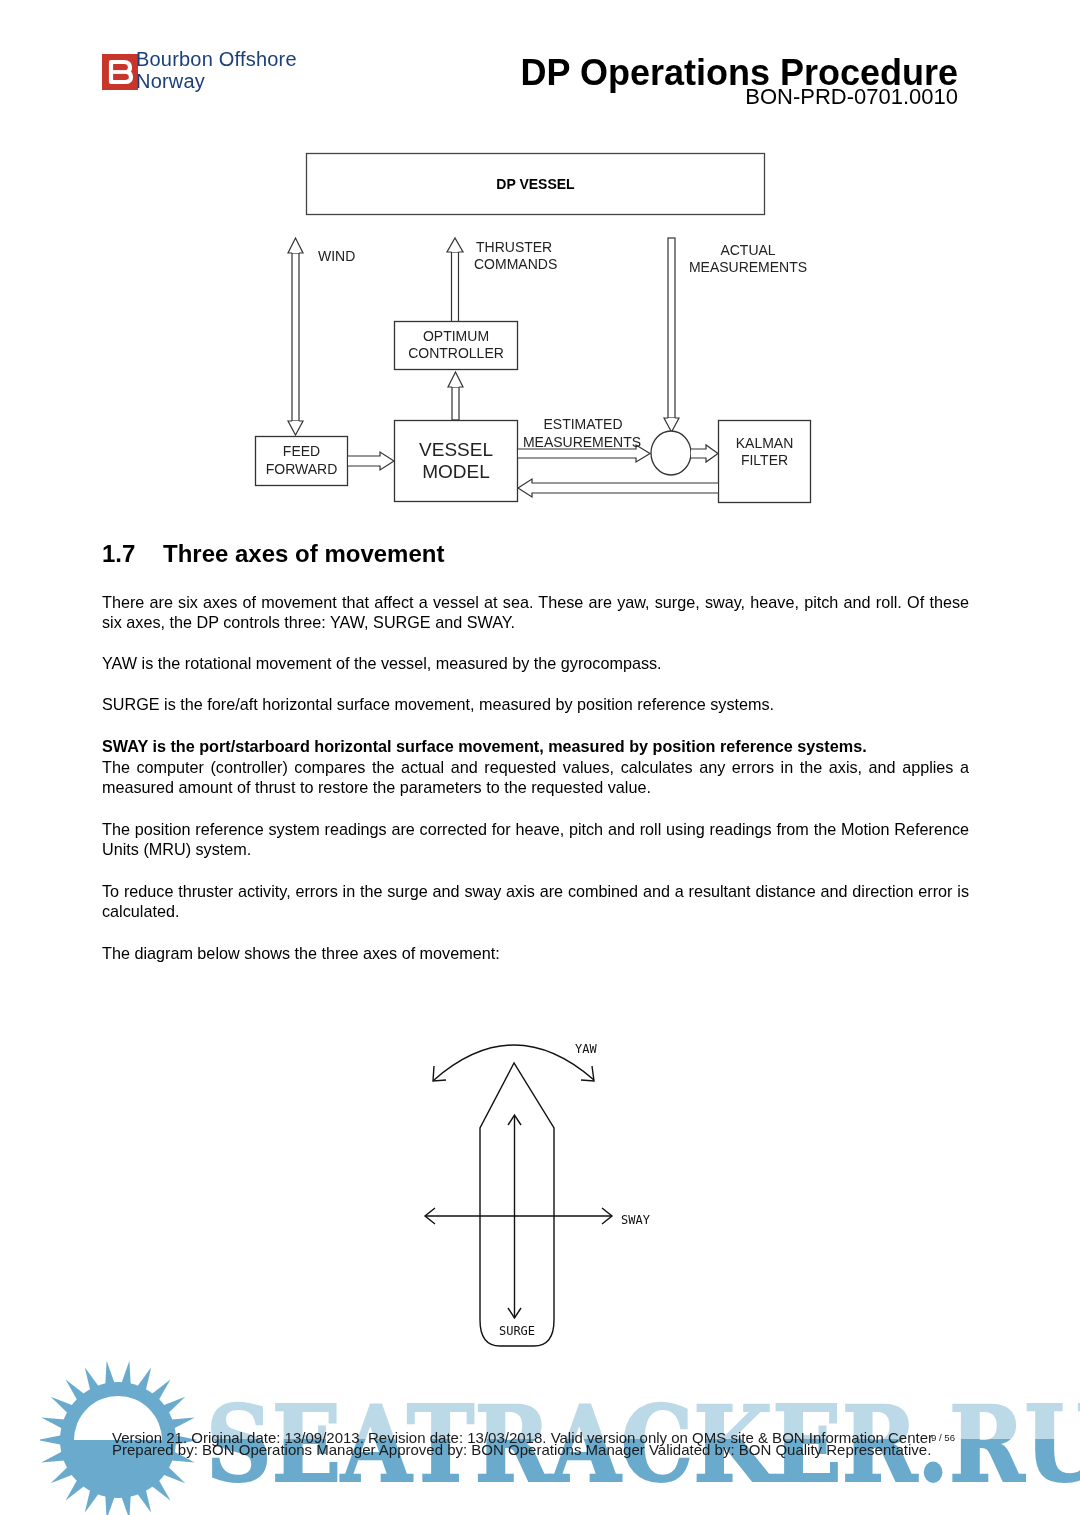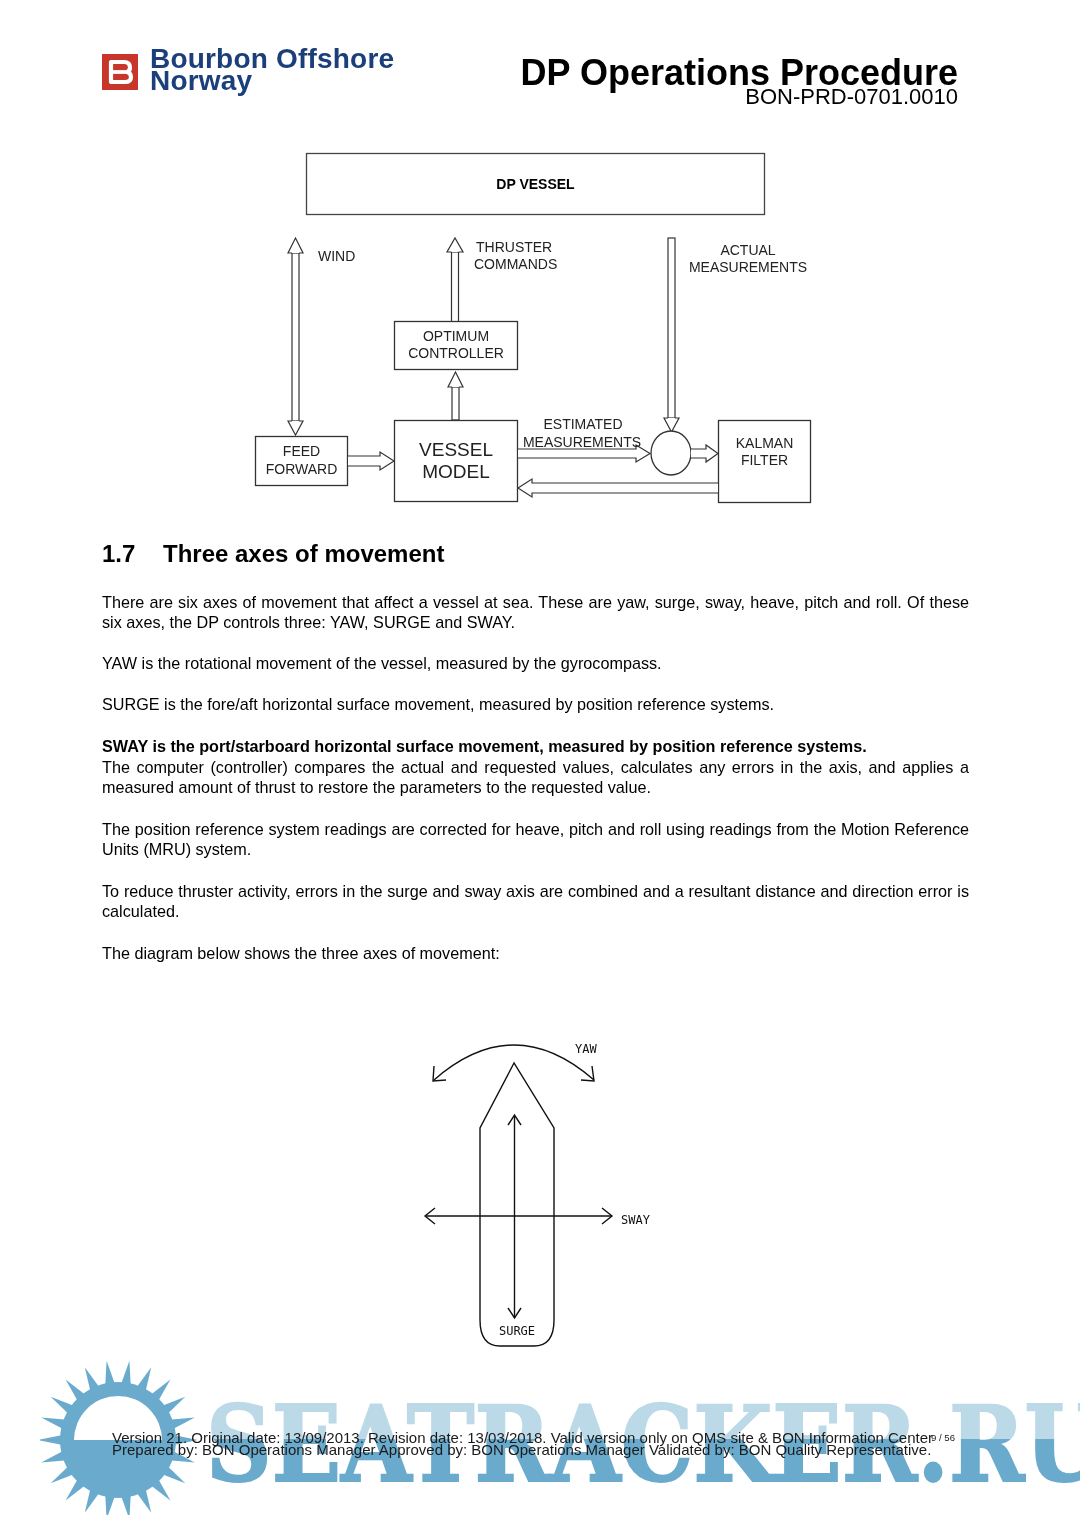--- a/index.html
+++ b/index.html
@@ -1,21 +1,21 @@
 <!DOCTYPE html>
 <html><head>
 <meta charset="utf-8">
 <style>
   html, body { margin:0; padding:0; background:#ffffff; }
   body { width:1080px; height:1515px; position:relative; overflow:hidden; font-family:"Liberation Sans", sans-serif; color:#000; }
   .abs { position:absolute; }
   
   .logo-box { left:102px; top:54px; width:36px; height:36px; background:#c8352a; }
   .logo-box svg { width:36px; height:36px; display:block; }
-  .brand { left:150px; top:48px; color:#1b3f7a; font-weight:bold; font-size:28px; line-height:22px; letter-spacing:0.2px; }
+  .brand { left:136px; top:48px; color:#1b3f7a; font-weight:normal; font-size:20px; line-height:22px; letter-spacing:0.2px; }
   .doc-title { right:122px; top:52px; font-weight:bold; font-size:36px; white-space:nowrap; }
   .doc-code { right:122px; top:84px; font-size:22px; text-align:right; white-space:nowrap; }
   
   .diagram1 { left:240px; top:150px; width:580px; height:370px; }
   .diagram1 svg { width:580px; height:370px; display:block; }
   .dlbl { font-family:"Liberation Sans", sans-serif; font-size:14px; fill:#222; }
   .dlbl-big { font-family:"Liberation Sans", sans-serif; font-size:19px; fill:#222; }
   .dlbl-bold { font-family:"Liberation Sans", sans-serif; font-size:14px; font-weight:bold; fill:#000; }
   
   .section-heading { left:102px; top:540px; font-size:24px; font-weight:bold; white-space:nowrap; }

